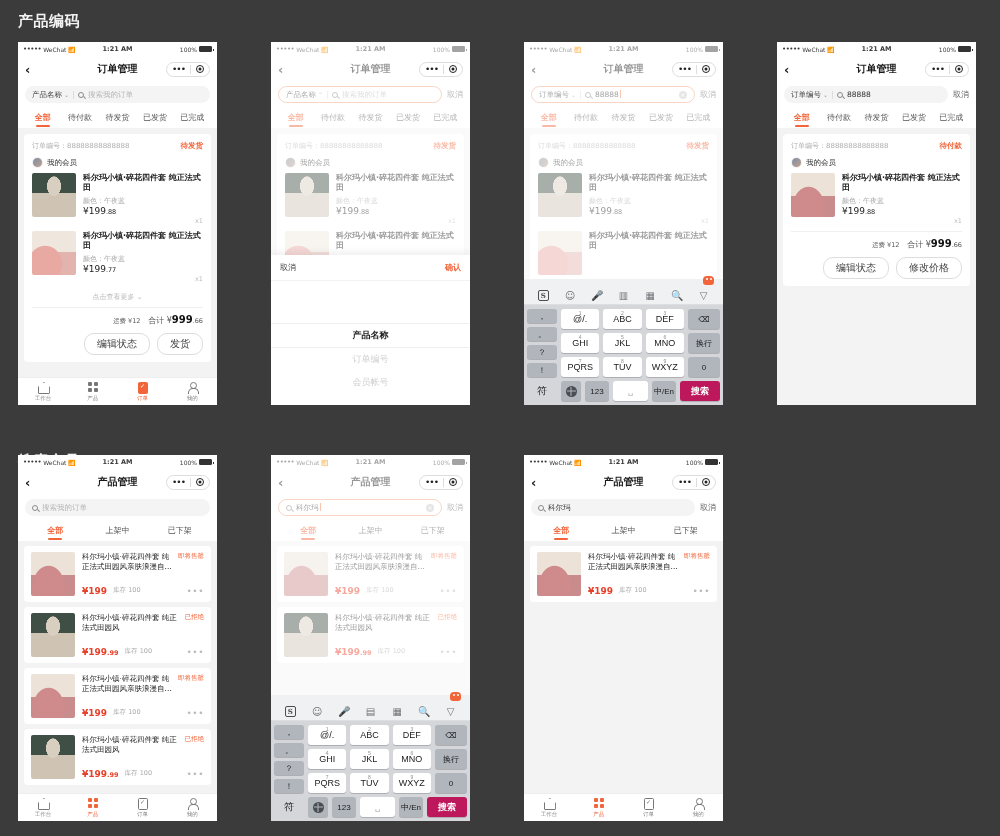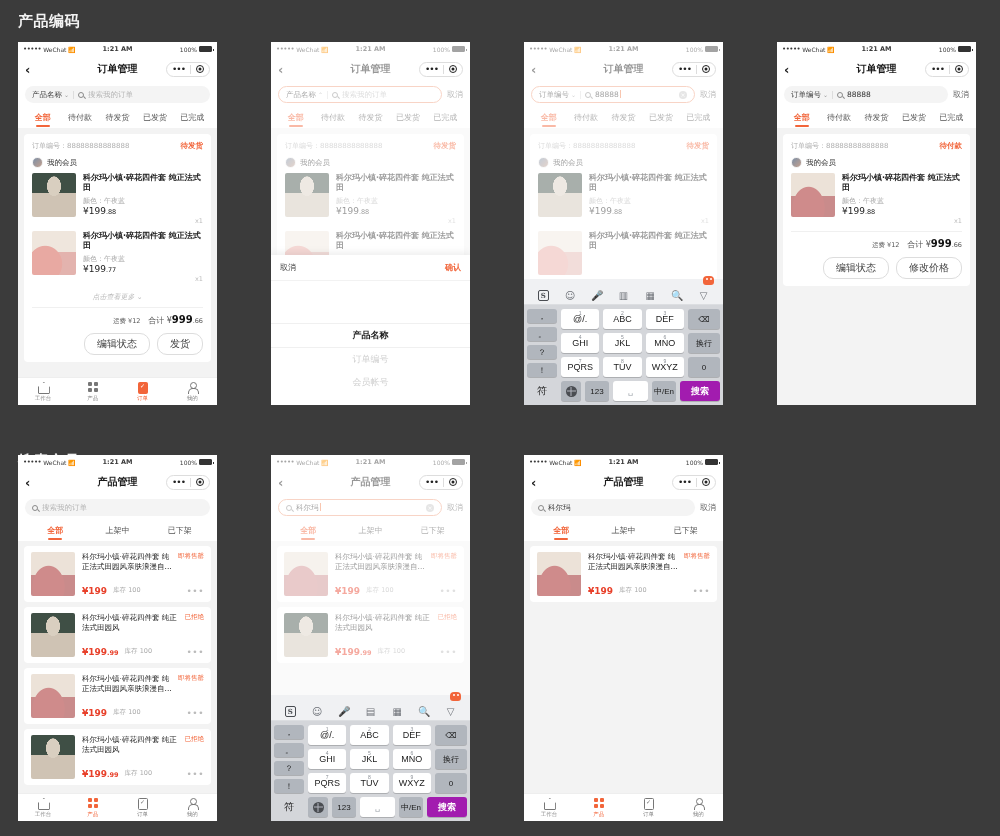--- a/index.html
+++ b/index.html
@@ -138,21 +138,21 @@
     background:
       radial-gradient(ellipse at 40% 80%, #cf8b8b 0 42%, transparent 44%),
       linear-gradient(#ece2d8 0 52%, #c98b8b 52% 100%);
   }
   .prod-info { flex: 1; min-width: 0; display: flex; flex-direction: column; }
   .prod-title { font-size: 8px; color: #222; font-weight: bold; line-height: 1.25; }
   .prod-attr { font-size: 7px; color: #aaa; margin-top: 3px; }
   .prod-price { text-align: left; font-size: 9px; color: #222; font-weight: normal; margin-top: auto; }
   .prod-price small { font-size: 6.5px; }
   .prod-qty { text-align: right; font-size: 6.5px; color: #bbb; margin-top: 1px; }
-  .more-link { text-align: center; font-size: 7px; color: #bbb; padding: 3px 0 5px; border-bottom: 1px solid #f0f0f0; font-style: italic; }
+  .more-link { text-align: center; font-size: 7px; color: #bbb; padding: 3px 0 5px; border-bottom: 1px solid #f0f0f0; }
   .totals { text-align: right; font-size: 8px; color: #555; padding: 6px 0 7px; }
   .totals .big { font-size: 10px; font-weight: bold; color: #111; }
   .totals .sm { font-size: 6.5px; }
   .acts { display: flex; justify-content: flex-end; gap: 7px; }
   .btn {
     border: 1px solid #ddd; border-radius: 10px; padding: 3px 12px;
     font-size: 10px; color: #444; background: #fff;
   }
 
   
@@ -254,21 +254,21 @@
   .kb-left-col .key { flex: 1; background: #b1b6bd; font-size: 8px; }
   .kb-mid { flex: 1; display: flex; flex-direction: column; gap: 4px; }
   .kb-right-col { flex: 0 0 32px; display: flex; flex-direction: column; gap: 4px; }
   .kb-right-col .key { flex: 1; background: #b1b6bd; font-size: 8px; }
   .kb-bottom { display: flex; gap: 4px; height: 20px; }
   .key-sym { flex: 0 0 30px; background: transparent; box-shadow: none; font-size: 10px; }
   .key-globe { flex: 0 0 20px; background: #b1b6bd; }
   .key-123 { flex: 0 0 24px; background: #b1b6bd; font-size: 8px; }
   .key-space { flex: 1; background: #fff; }
   .key-cn { flex: 0 0 24px; background: #b1b6bd; font-size: 8px; }
-  .key-search { flex: 0 0 40px; background: #a21caf; color: #fff; font-size: 9px; font-weight: bold; }
+  .key-search { flex: 0 0 40px; background: #be185d; color: #fff; font-size: 9px; font-weight: bold; }
   .globe {
     width: 11px; height: 11px; border-radius: 50%; background: #4a4d52; position: relative;
   }
   .globe:before {
     content: ""; position: absolute; left: 50%; top: 1px; width: 1px; height: 9px;
     background: #b1b6bd; transform: translateX(-50%);
   }
   .globe:after {
     content: ""; position: absolute; top: 50%; left: 1px; right: 1px; height: 1px;
     background: #b1b6bd; transform: translateY(-50%);

